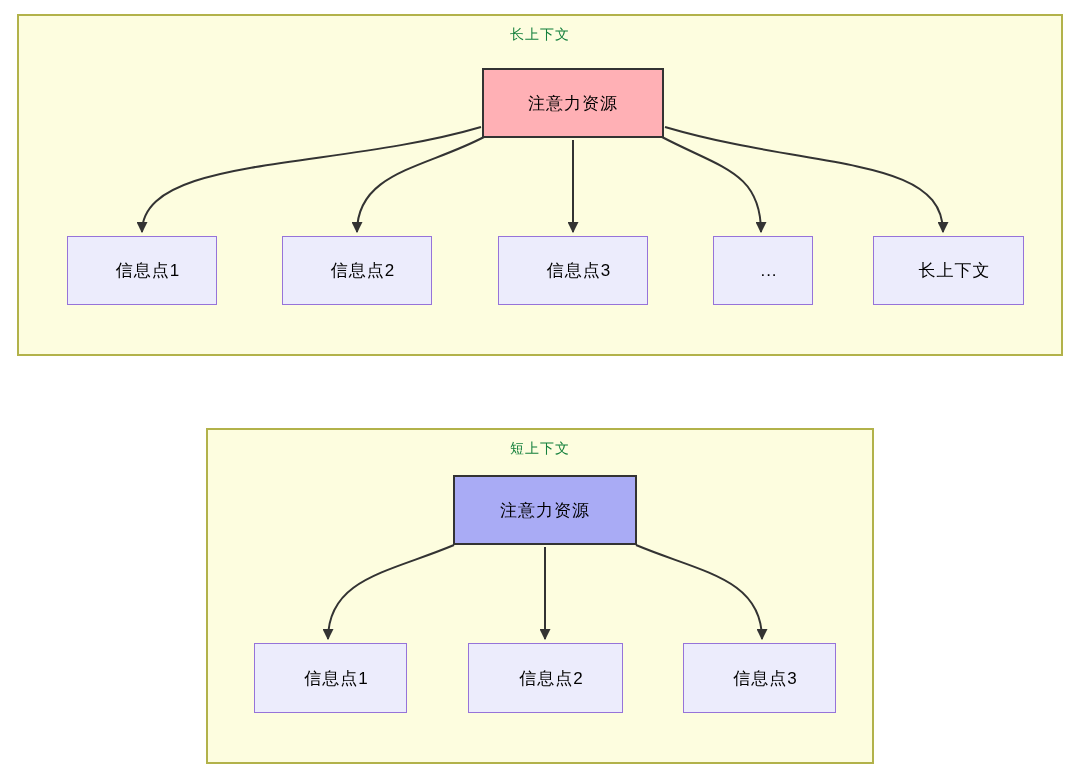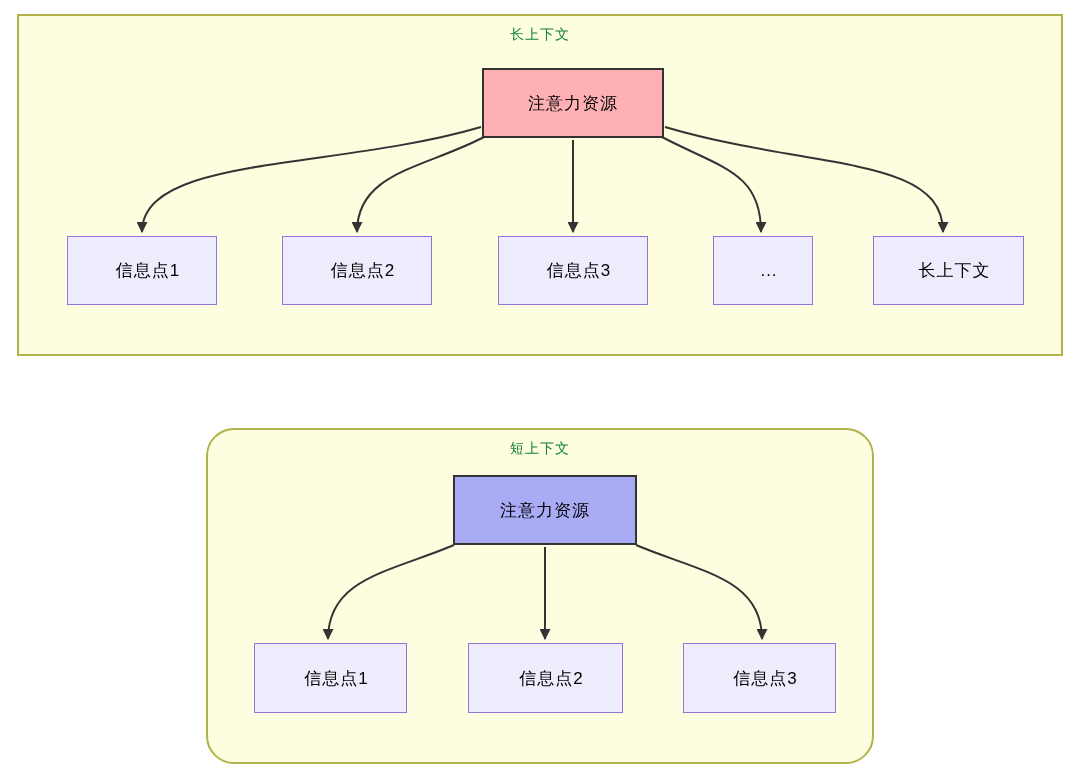--- a/index.html
+++ b/index.html
@@ -15,21 +15,21 @@
     background: #ffffff;
     overflow: hidden;
   }
   .panel {
     position: absolute;
     background: #fdfddf;
     border: 2px solid #b2b24a;
     box-sizing: border-box;
   }
   .panel-top  { left: 17px;  top: 14px;  width: 1046px; height: 342px; }
-  .panel-bottom { left: 206px; top: 428px; width: 668px;  height: 336px; border-radius: 28px; }
+  .panel-bottom { left: 206px; top: 428px; width: 668px;  height: 336px; }
   .panel-title {
     position: absolute;
     top: 10px;
     left: 0;
     width: 100%;
     text-align: center;
     font-size: 14px;
     color: #15803d;
     letter-spacing: 1px;
   }

